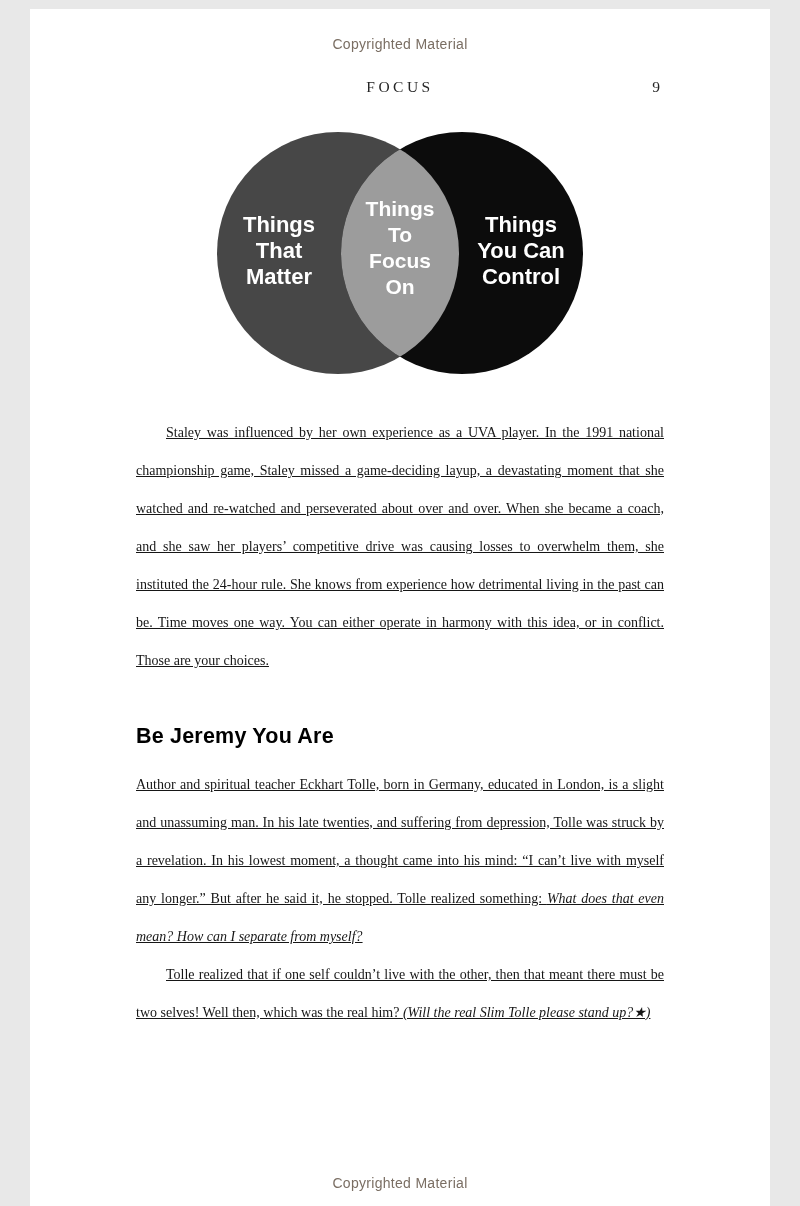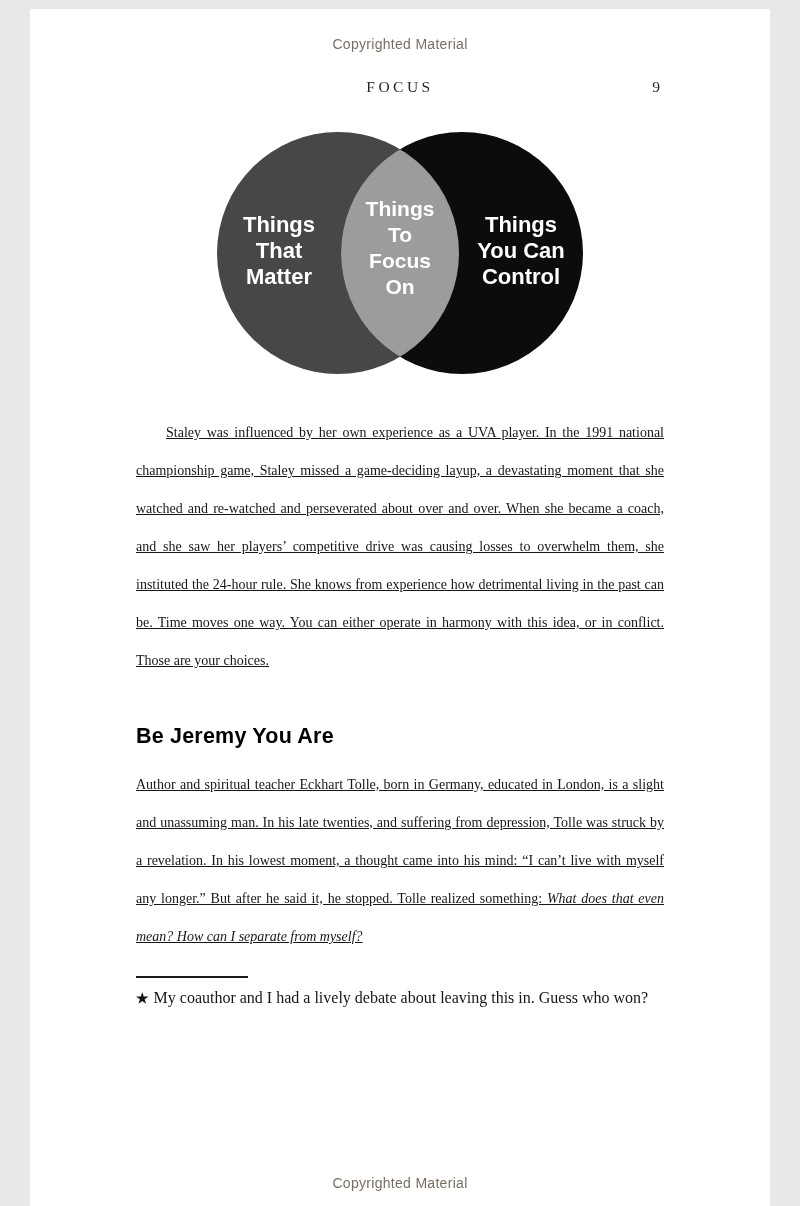--- a/index.html
+++ b/index.html
@@ -93,23 +93,20 @@
 Control</div>
   </div>
 
 
   <p class="body p1 indent">Staley was influenced by her own experience as a UVA player. In the 1991 national championship game, Staley missed a game-deciding layup, a devastating moment that she watched and re-watched and perseverated about over and over. When she became a coach, and she saw her players’ competitive drive was causing losses to overwhelm them, she instituted the 24-hour rule. She knows from experience how detrimental living in the past can be. Time moves one way. You can either operate in harmony with this idea, or in conflict. Those are your choices.</p>
 
   <h2 class="section-heading">Be Jeremy You Are</h2>
 
   <p class="body p2"><span>Author and spiritual teacher Eckhart Tolle, born in Germany, educated in London, is a slight and unassuming man. In his late twenties, and suffering from depression, Tolle was struck by a revelation. In his lowest moment, a thought came into his mind: “I can’t live with myself any longer.” But after he said it, he stopped. Tolle realized something: </span><span class="italic">What does that even mean? How can I separate from myself?</span></p>
 
+  <p class="body p3 indent"><span>Tolle realized that if one self couldn’t live with the other, then that meant there must be two selves! Well then, which was the real him? </span><span class="italic">(Will the real Slim Tolle please stand up?★)</span></p>
 
-  <div class="footnote">
-    <div class="footnote-rule"></div>
-    <div class="footnote-line"><span class="footnote-marker">★</span><span>My coauthor and I had a lively debate about leaving this in. Guess who won?</span></div>
-  </div>
 
   <div class="copyright bottom">Copyrighted Material</div>
 
   <div class="bottom-bar" style="background: rgb(59, 104, 201);"></div>
 
 </div>
 
 </body></html>

